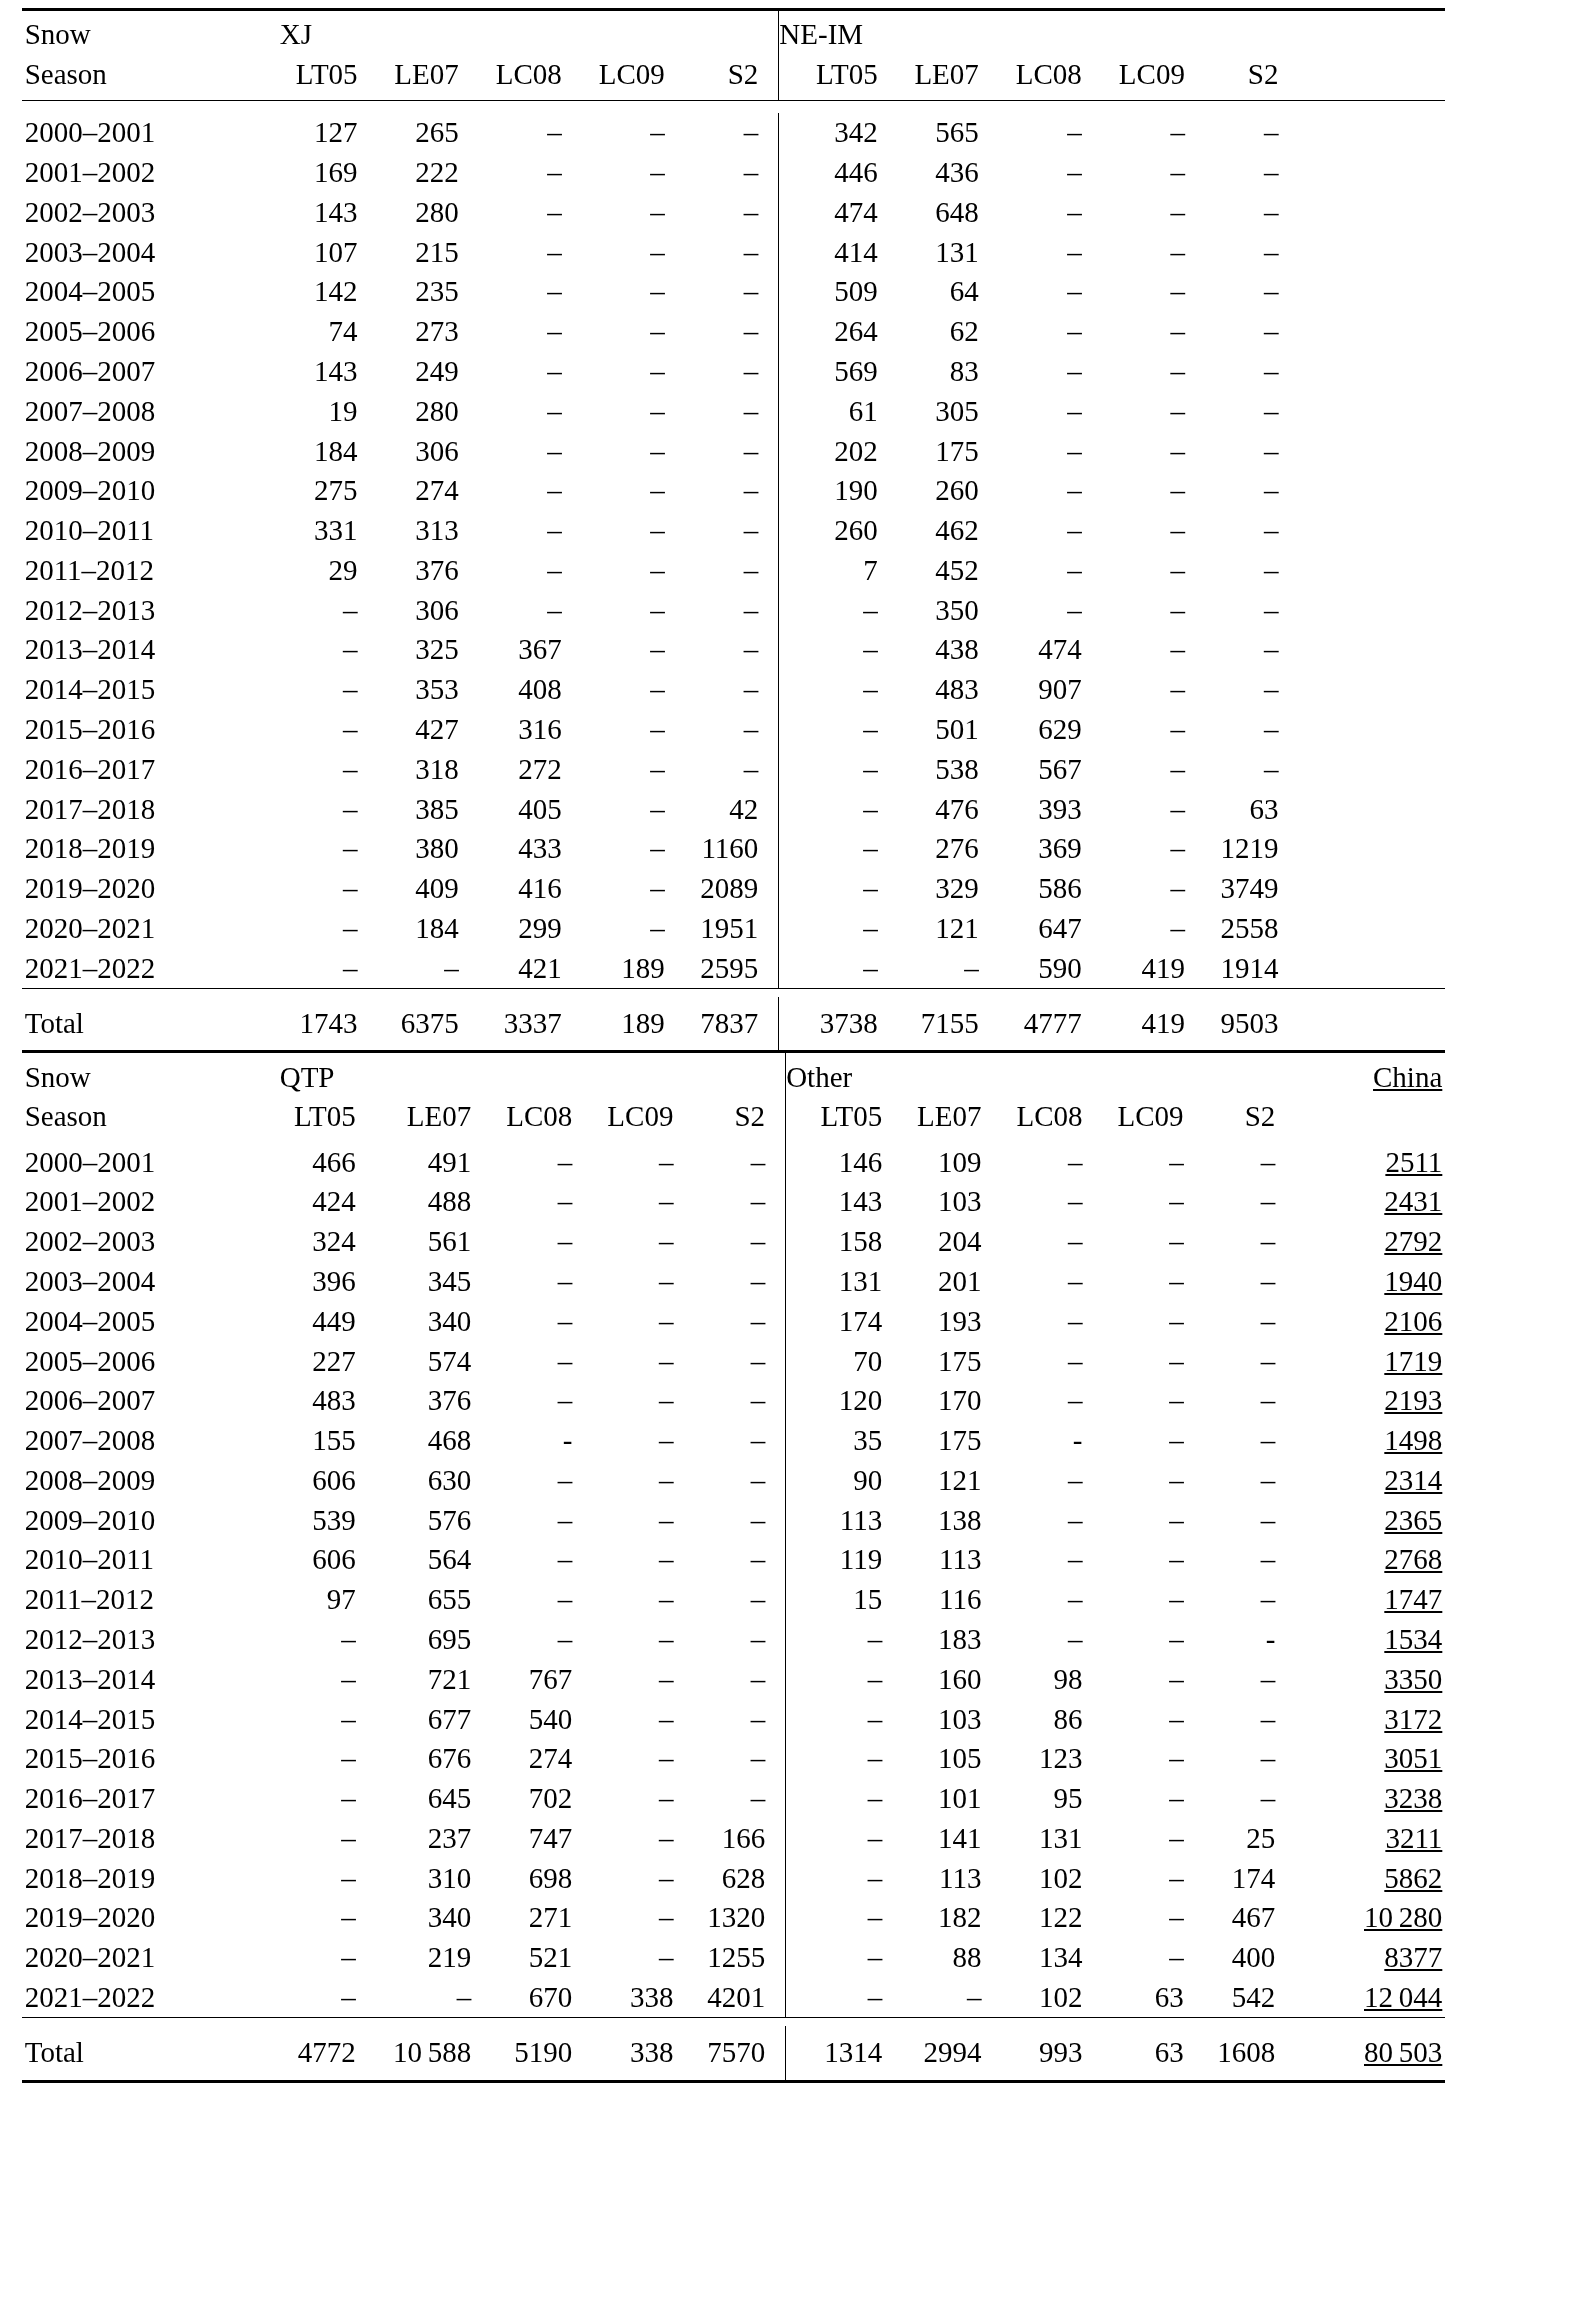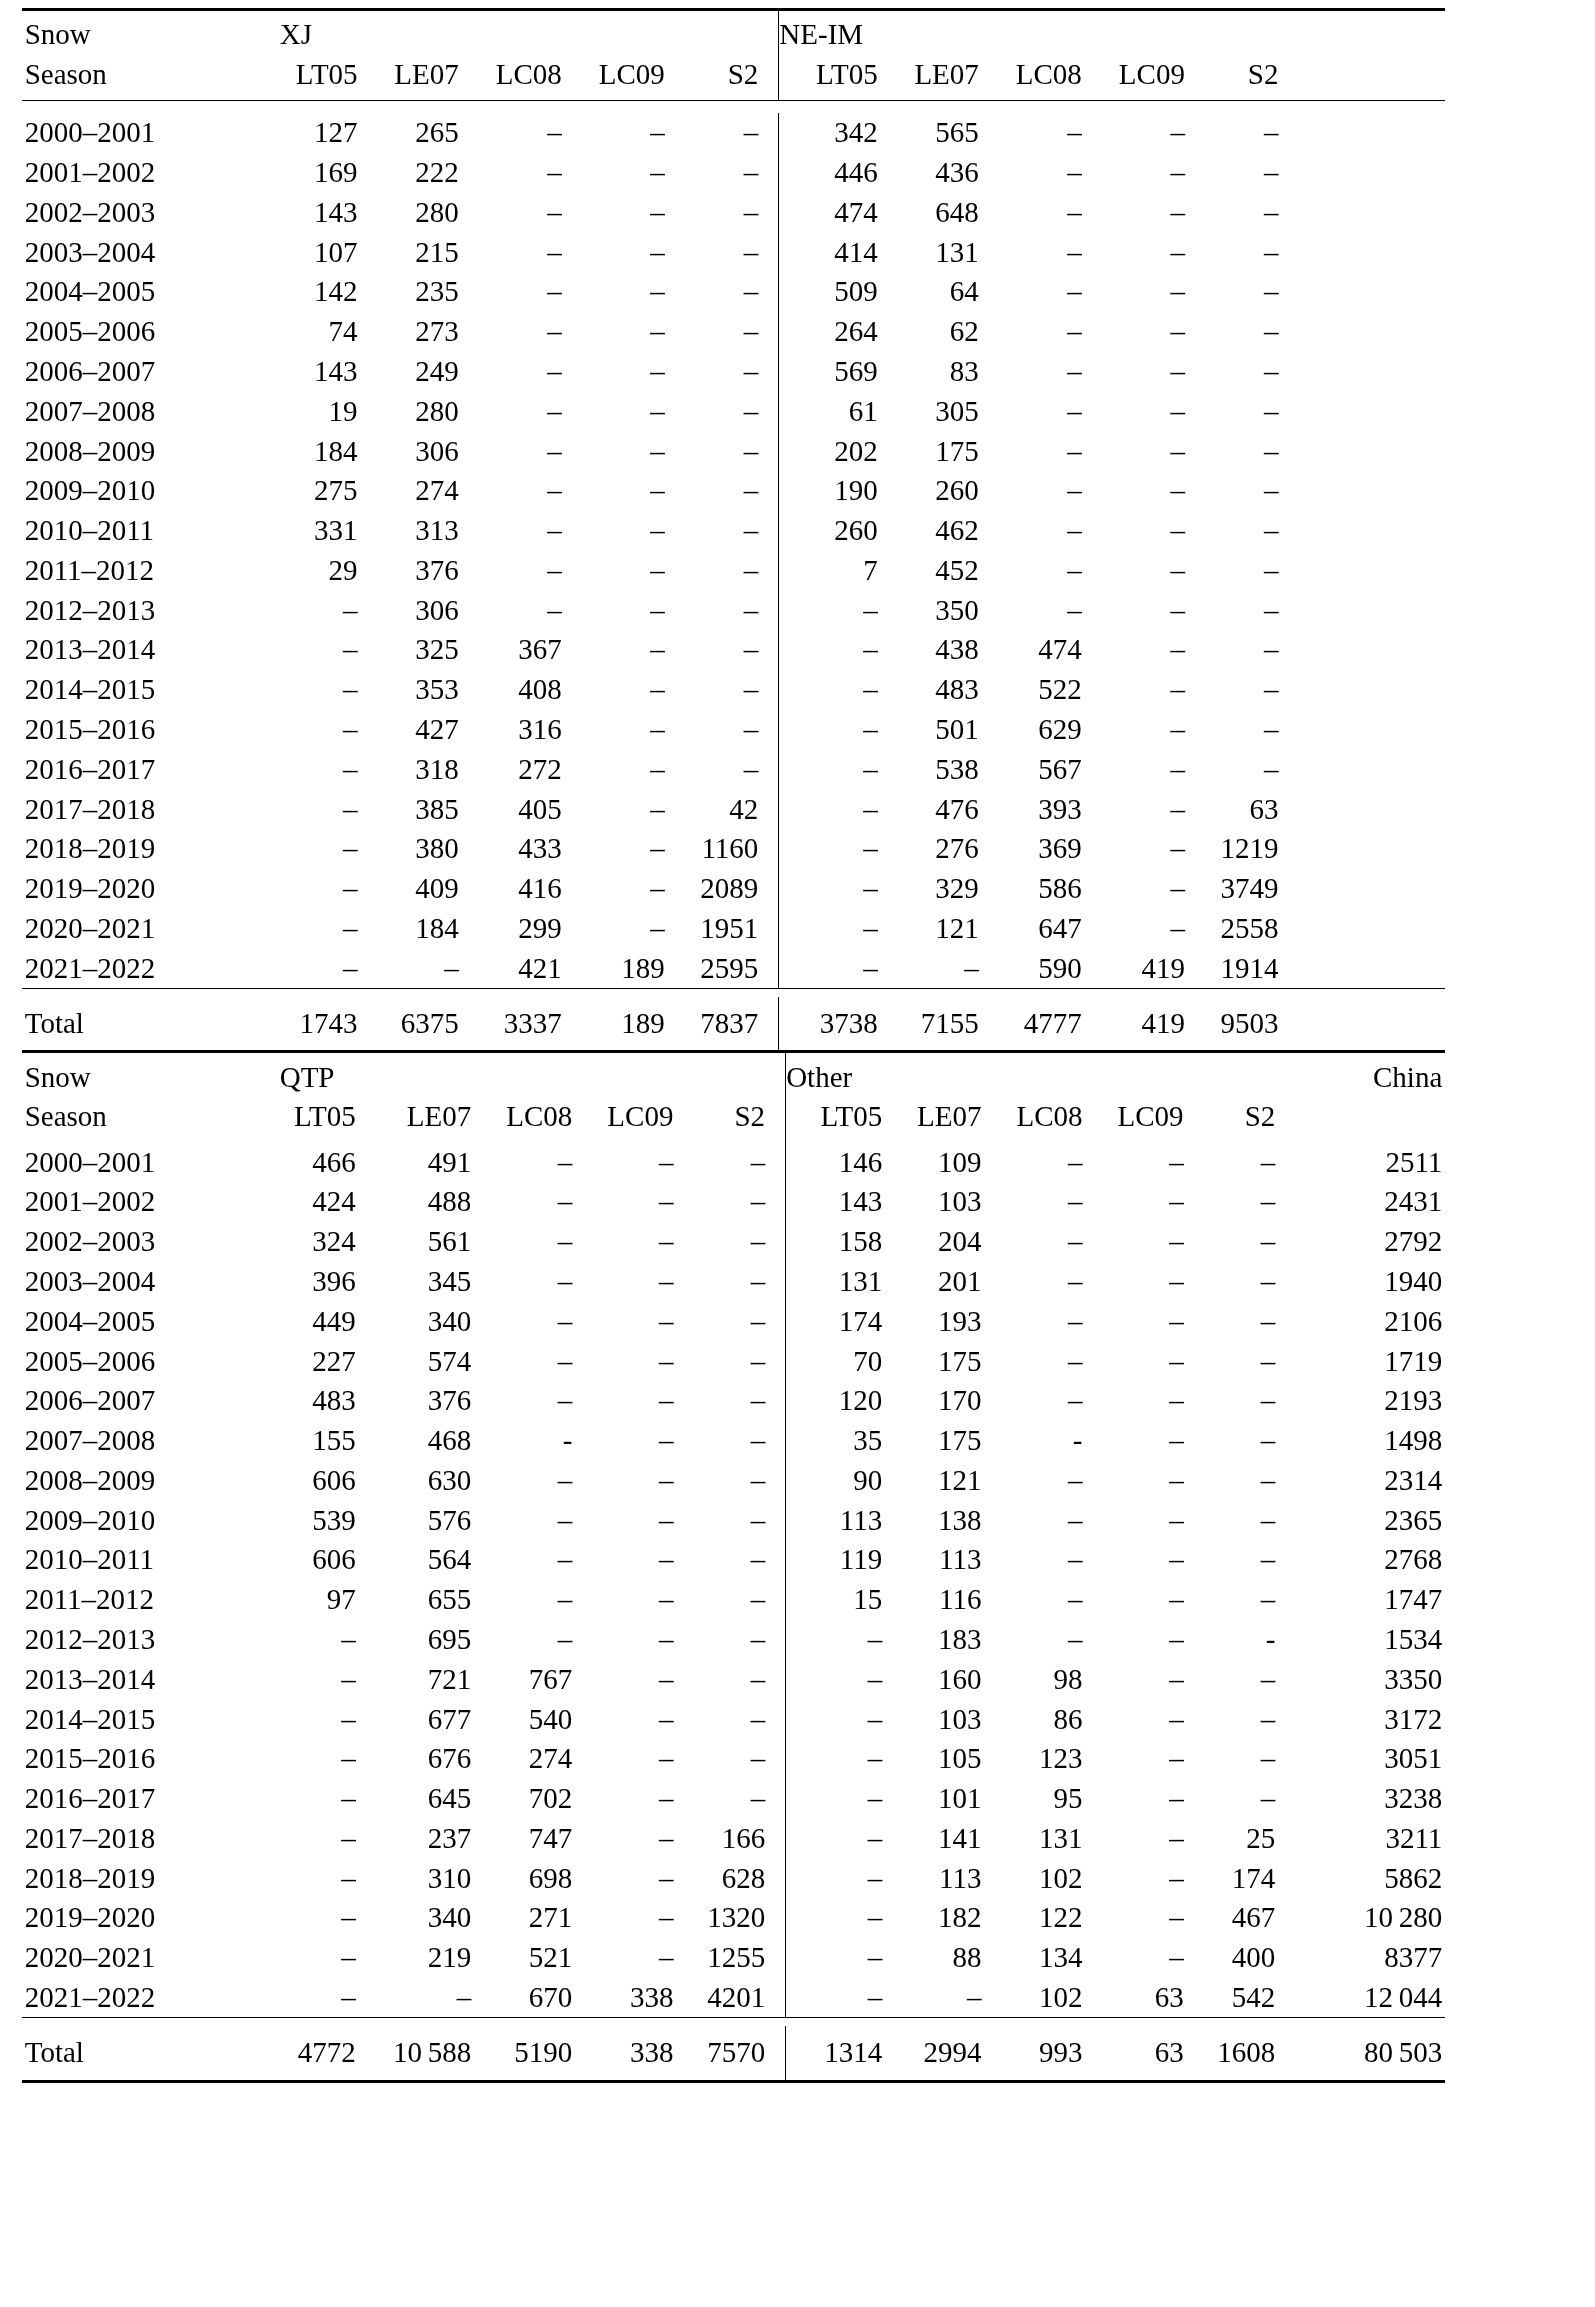--- a/index.html
+++ b/index.html
@@ -64,21 +64,21 @@
     padding-bottom: 3.1px !important;
   }
   .datarow td {
     padding-top: 5.4px !important;
     padding-bottom: 5.4px !important;
   }
   .totalrow td {
     padding-top: 12.3px !important;
     padding-bottom: 12.3px !important;
   }
-  .china-col { padding-right: 3.1px !important; }
+  .china-col { padding-right: 3.1px !important; text-decoration: underline; }
 </style>
 </head>
 <body>
 
 <div class="page">
 
   <table class="tbl">
     <tbody>
       <tr class="rule-top grphead">
         <td class="lbl" style="width:255px">Snow</td>
@@ -303,21 +303,21 @@
       </tr>
       <tr class="datarow">
         <td class="lbl">2014–2015</td>
         <td class="num">–</td>
         <td class="num">353</td>
         <td class="num">408</td>
         <td class="num">–</td>
         <td class="num">–</td>
         <td class="num sep" style="padding-left:17px">–</td>
         <td class="num">483</td>
-        <td class="num">522</td>
+        <td class="num">907</td>
         <td class="num">–</td>
         <td class="num">–</td>
         <td></td>
       </tr>
       <tr class="datarow">
         <td class="lbl">2015–2016</td>
         <td class="num">–</td>
         <td class="num">427</td>
         <td class="num">316</td>
         <td class="num">–</td>

